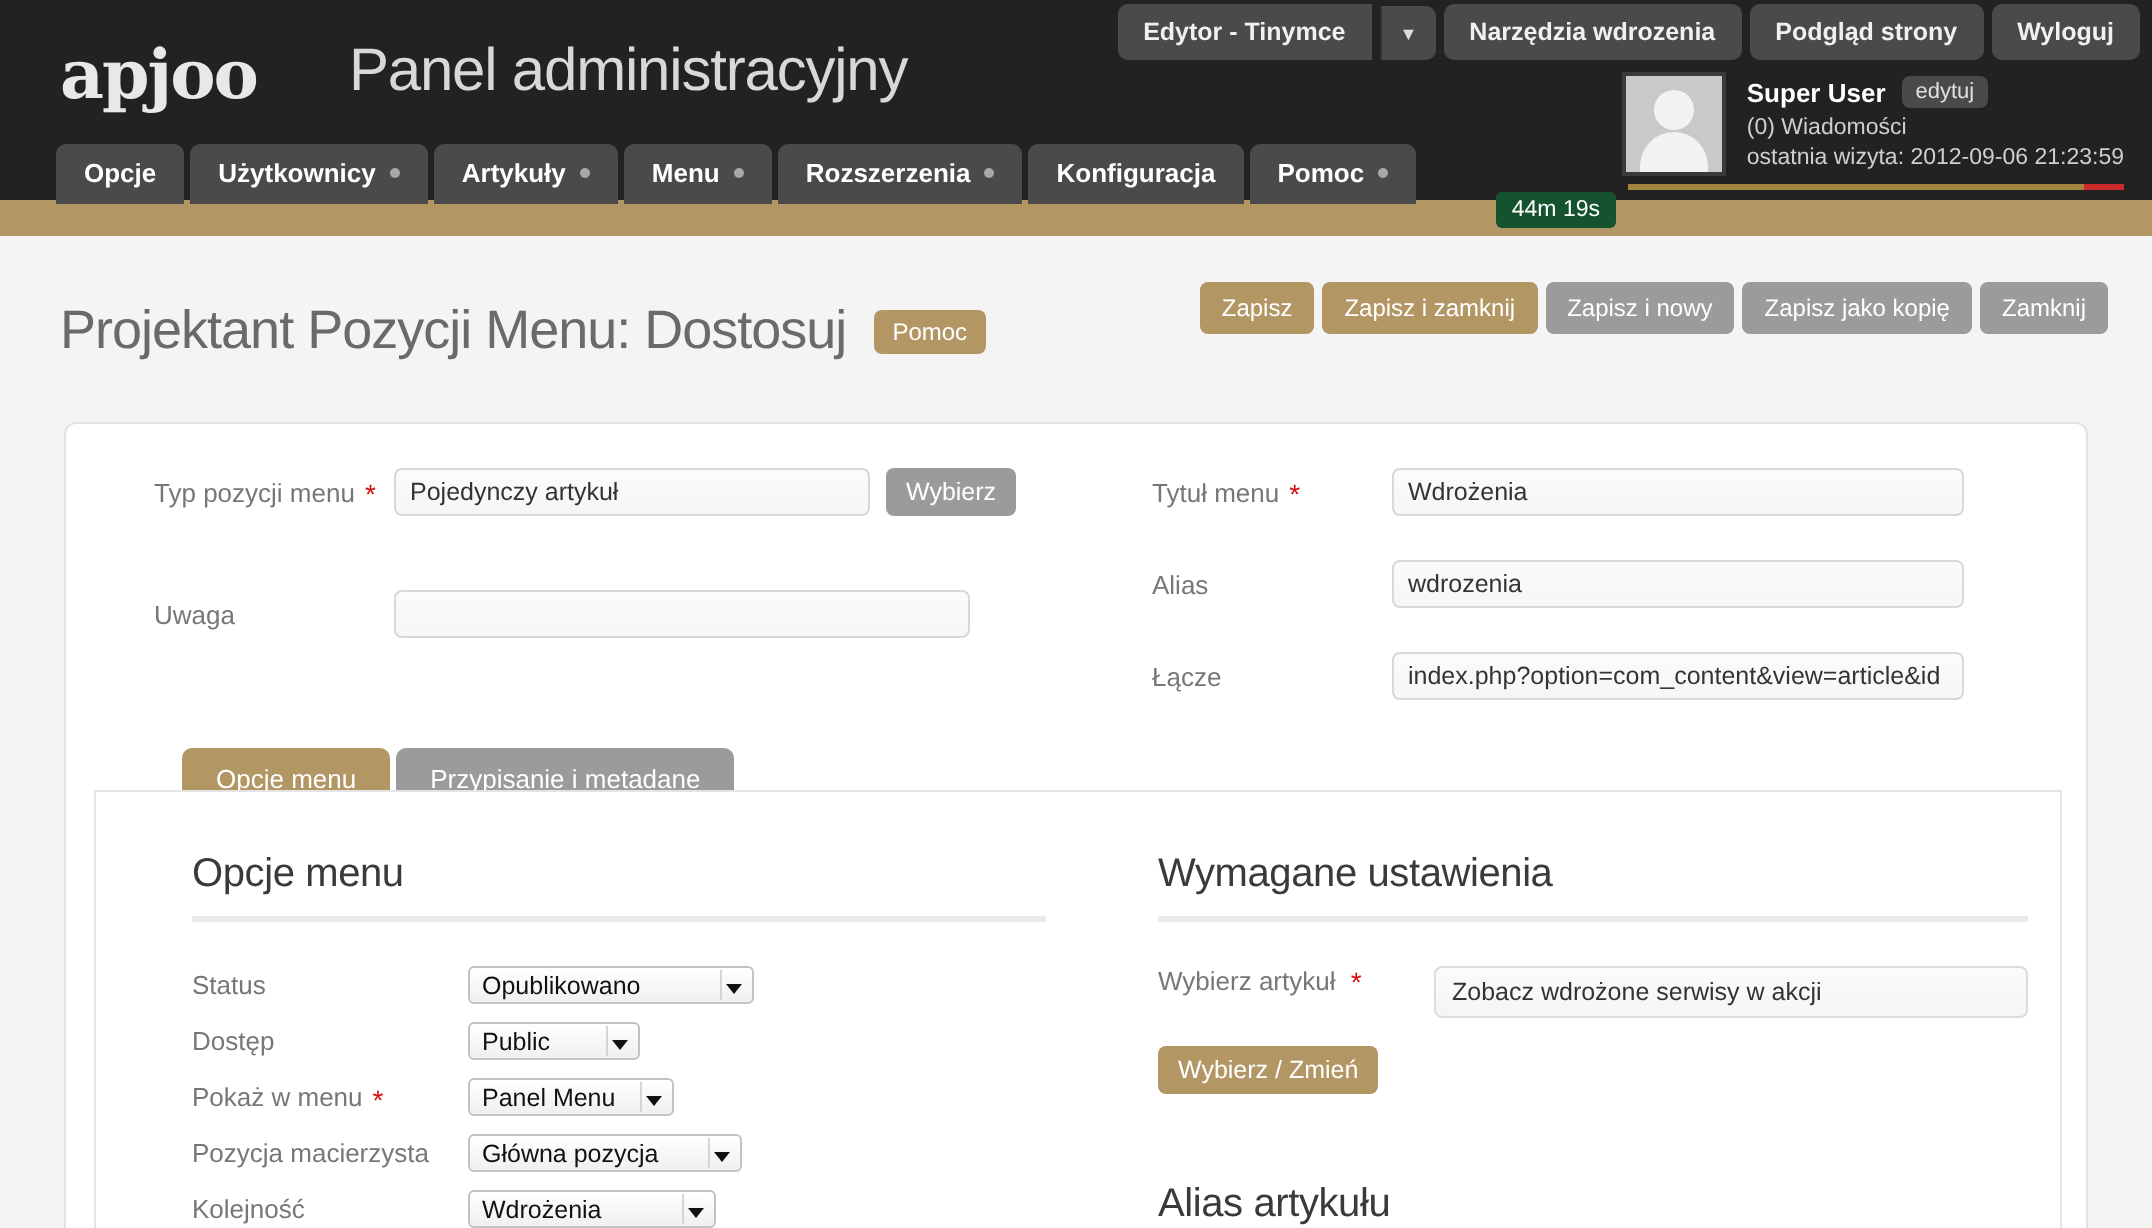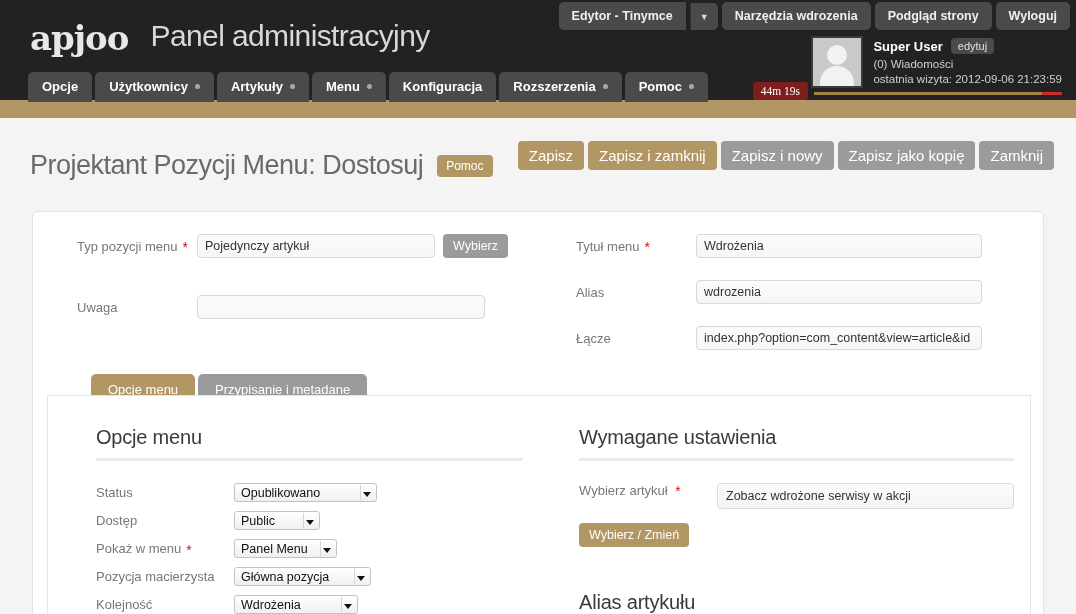--- a/index.html
+++ b/index.html
@@ -13,21 +13,21 @@
 
   
   .header {
     position: relative;
     width: 1076px; height: 100px;
     background: #222222;
   }
   .brand-row {
     position: absolute; left: 0; top: 0;
     display: flex; align-items: center;
-    height: 72px; padding-left: 30px;
+    height: 72px; padding-left: 30px; gap: 24px;
   }
   .logo {
     font-family: "DejaVu Serif", serif;
     font-size: 34px; font-weight: 700;
     letter-spacing: -1px;
     color: #e8e8e8;
     line-height: 1;
     position: relative;
     top: 2px;
   }
@@ -122,23 +122,23 @@
   }
   .msgs { color: #cfcfcf; font-size: 11.5px; margin-top: 4px; }
   .lastvisit { color: #cfcfcf; font-size: 11.5px; margin-top: 3px; }
   .progress-wrap {
     position: absolute; right: 14px; top: 92px;
     width: 248px; height: 3px; background: #3a3a3a;
   }
   .progress-gold { position: absolute; left: 0; top: 0; height: 3px; width: 92%; background: #a3853f; }
   .progress-red  { position: absolute; right: 0; top: 0; height: 3px; width: 8%; background: #cc2b2b; }
   .timer {
-    position: absolute; right: 268px; top: 82px;
-    background: #7f1d1d; color: #ffffff;
-    font-size: 11.5px; padding: 3px 8px; border-radius: 3px; font-family: Liberation Serif, serif;
+    position: absolute; right: 268px; top: 96px;
+    background: #14532d; color: #ffffff;
+    font-size: 11.5px; padding: 3px 8px; border-radius: 3px;
   }
 
   .goldband { width: 1076px; height: 18px; background: #b29765; }
 
   
   .titlerow {
     position: relative;
     height: 93px;
     padding: 0 36px 0 30px;
   }
@@ -153,21 +153,21 @@
   .help-badge {
     background: #b29765; color: #ffffff;
     font-size: 12px; padding: 4px 9px; border-radius: 4px;
     cursor: pointer;
   }
   .toolbar {
     position: absolute; right: 22px; top: 141px;
     display: flex; gap: 4px;
   }
   .tbtn {
-    font-size: 15px; color: #ffffff;
+    font-size: 12px; color: #ffffff;
     padding: 6px 11px; border-radius: 4px;
     white-space: nowrap; cursor: pointer;
   }
   .tbtn.gold { background: #b29765; }
   .tbtn.gray { background: #9b9b9b; }
 
   
   .panel {
     position: absolute; left: 32px; top: 211px;
     width: 1012px; min-height: 420px;
@@ -329,25 +329,25 @@
     </div>
     <div class="navitem">
       <span>Artykuły</span>
       <span class="navdot"></span>
     </div>
     <div class="navitem">
       <span>Menu</span>
       <span class="navdot"></span>
     </div>
     <div class="navitem">
-      <span>Konfiguracja</span>
-    </div>
-    <div class="navitem">
       <span>Rozszerzenia</span>
       <span class="navdot"></span>
+    </div>
+    <div class="navitem">
+      <span>Konfiguracja</span>
     </div>
     <div class="navitem">
       <span>Pomoc</span>
       <span class="navdot"></span>
     </div>
   </div>
 
   <div class="userblock">
     <div class="avatar">
       <div class="head"></div>

